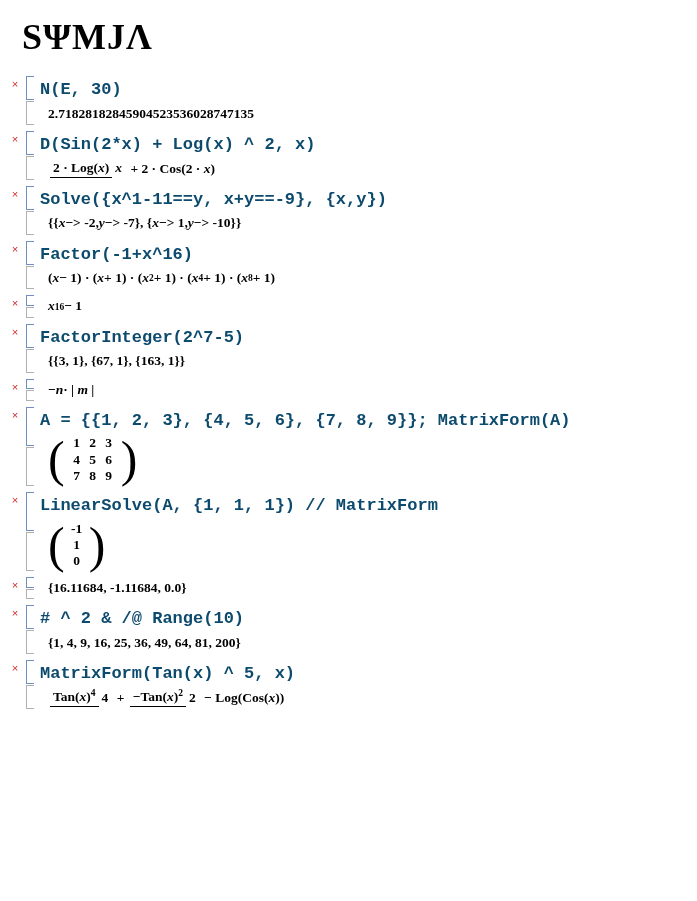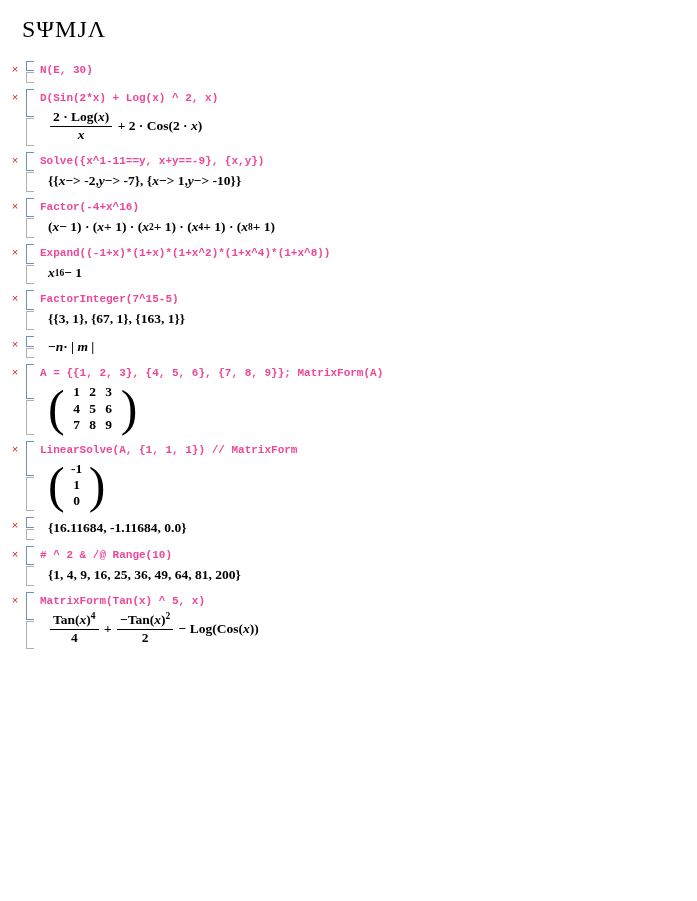--- a/index.html
+++ b/index.html
@@ -6,22 +6,22 @@
   body {
     background: #ffffff;
     font-family: "Courier New", Consolas, monospace;
     font-size: 13px;
     width: 697px;
     padding: 10px 8px 8px 8px;
     color: #000;
   }
   .logo {
     font-family: Georgia, "Times New Roman", serif;
-    font-size: 24px;
-    font-weight: normal;
+    font-size: 36px;
+    font-weight: bold;
     margin: 6px 0 18px 14px;
     letter-spacing: 1px;
   }
   .cell-row {
     display: flex;
     align-items: stretch;
     margin-bottom: 6px;
   }
   .close {
     width: 14px;
@@ -51,41 +51,41 @@
     border-color: #b0b0b0;
     margin-top: 1px;
   }
   .content {
     flex: 1;
     padding: 2px 0 2px 4px;
   }
   .input-line {
     font-family: "Courier New", Consolas, monospace;
     font-weight: bold;
-    color: #ec4899;
+    color: #0c4a6e;
     white-space: pre;
     margin-bottom: 2px;
-    font-size: 11px;
+    font-size: 17px;
     line-height: 1.45;
   }
   .output-line {
     font-family: Georgia, "Times New Roman", Cambria, serif;
     font-weight: bold;
     color: #000;
     margin-left: 8px;
     font-size: 13.5px;
     line-height: 1.35;
     display: flex;
     align-items: center;
     flex-wrap: wrap;
   }
   .varx { font-style: italic; }
   .frac {
     display: inline-flex;
-    flex-direction: column;
+    flex-direction: row;
     align-items: center;
     vertical-align: middle;
     margin: 0 2px;
   }
   .frac .num, .frac .den {
     padding: 0 3px;
     line-height: 1.25;
     white-space: nowrap;
   }
   .frac .num { border-bottom: 1.2px solid #000; }
@@ -114,20 +114,21 @@
 
 <div id="cells-holder">
     <div class="cell-row">
       <div class="close">×</div>
       <div class="spine-col">
         <div class="spine-in"></div>
         <div class="spine-out"></div>
       </div>
       <div class="content">
         <div class="input-line">N(E, 30)</div>
+        <div class="output-line">2.71828182845904523536028747135</div>
       </div>
     </div>
     <div class="cell-row">
       <div class="close">×</div>
       <div class="spine-col">
         <div class="spine-in"></div>
         <div class="spine-out"></div>
       </div>
       <div class="content">
         <div class="input-line">D(Sin(2*x) + Log(x) ^ 2, x)</div>
@@ -151,43 +152,42 @@
         <div class="output-line">{{<span class="varx">x</span> −&gt; -2, <span class="varx">y</span> −&gt; -7}, {<span class="varx">x</span> −&gt; 1, <span class="varx">y</span> −&gt; -10}}</div>
       </div>
     </div>
     <div class="cell-row">
       <div class="close">×</div>
       <div class="spine-col">
         <div class="spine-in"></div>
         <div class="spine-out"></div>
       </div>
       <div class="content">
-        <div class="input-line">Factor(-4+x^16)</div>
+        <div class="input-line">Factor(-1+x^16)</div>
         <div class="output-line">(<span class="varx">x</span> − 1) · (<span class="varx">x</span> + 1) · (<span class="varx">x</span><sup>2</sup> + 1) · (<span class="varx">x</span><sup>4</sup> + 1) · (<span class="varx">x</span><sup>8</sup> + 1)</div>
       </div>
     </div>
     <div class="cell-row">
       <div class="close">×</div>
       <div class="spine-col">
         <div class="spine-in"></div>
         <div class="spine-out"></div>
       </div>
       <div class="content">
-        <div class="input-line">Expand((-1+x)*(1+x)*(1+x^2)*(1+x^4)*(1+x^8))</div>
         <div class="output-line"><span class="varx">x</span><sup>16</sup> − 1</div>
       </div>
     </div>
     <div class="cell-row">
       <div class="close">×</div>
       <div class="spine-col">
         <div class="spine-in"></div>
         <div class="spine-out"></div>
       </div>
       <div class="content">
-        <div class="input-line">FactorInteger(7^15-5)</div>
+        <div class="input-line">FactorInteger(2^7-5)</div>
         <div class="output-line">{{3, 1}, {67, 1}, {163, 1}}</div>
       </div>
     </div>
     <div class="cell-row">
       <div class="close">×</div>
       <div class="spine-col">
         <div class="spine-in"></div>
         <div class="spine-out"></div>
       </div>
       <div class="content">

